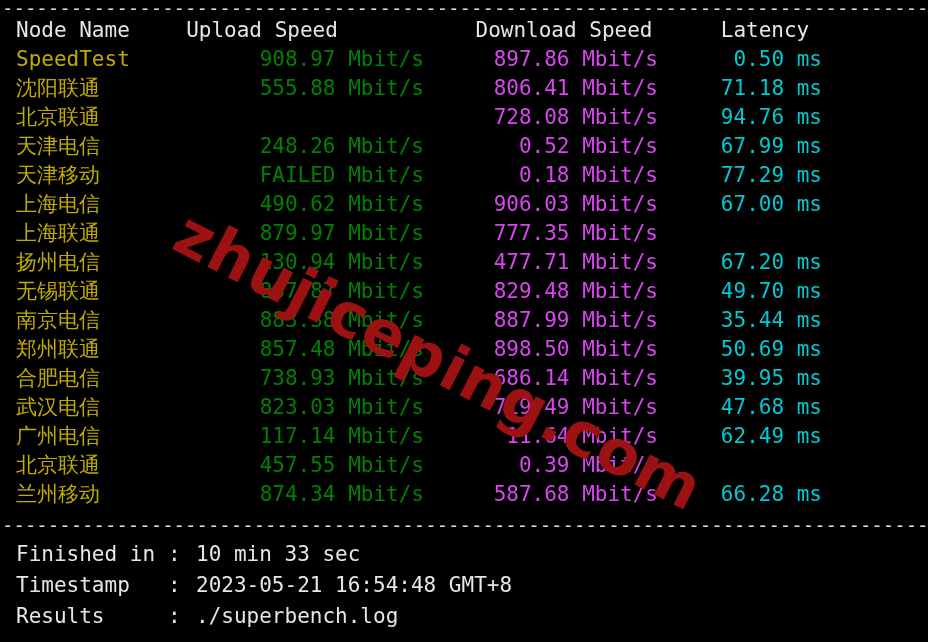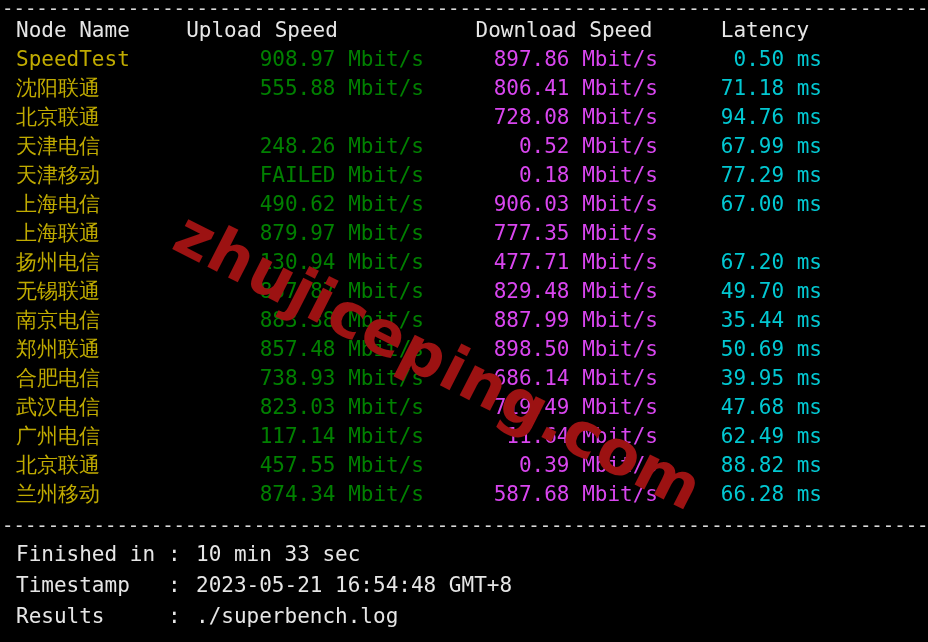--- a/index.html
+++ b/index.html
@@ -199,21 +199,20 @@
         <div class="row">
           <span class="cell c-node node">广州电信</span>
           <span class="cell c-up upload">117.14 Mbit/s</span>
           <span class="cell c-down download">11.64 Mbit/s</span>
           <span class="cell c-lat latency">62.49 ms</span>
         </div>
         <div class="row">
           <span class="cell c-node node">北京联通</span>
           <span class="cell c-up upload">457.55 Mbit/s</span>
           <span class="cell c-down download">0.39 Mbit/s</span>
-          <span class="cell c-lat latency">88.82 ms</span>
         </div>
         <div class="row">
           <span class="cell c-node node">兰州移动</span>
           <span class="cell c-up upload">874.34 Mbit/s</span>
           <span class="cell c-down download">587.68 Mbit/s</span>
           <span class="cell c-lat latency">66.28 ms</span>
         </div>
       </div>
 
   </div>

